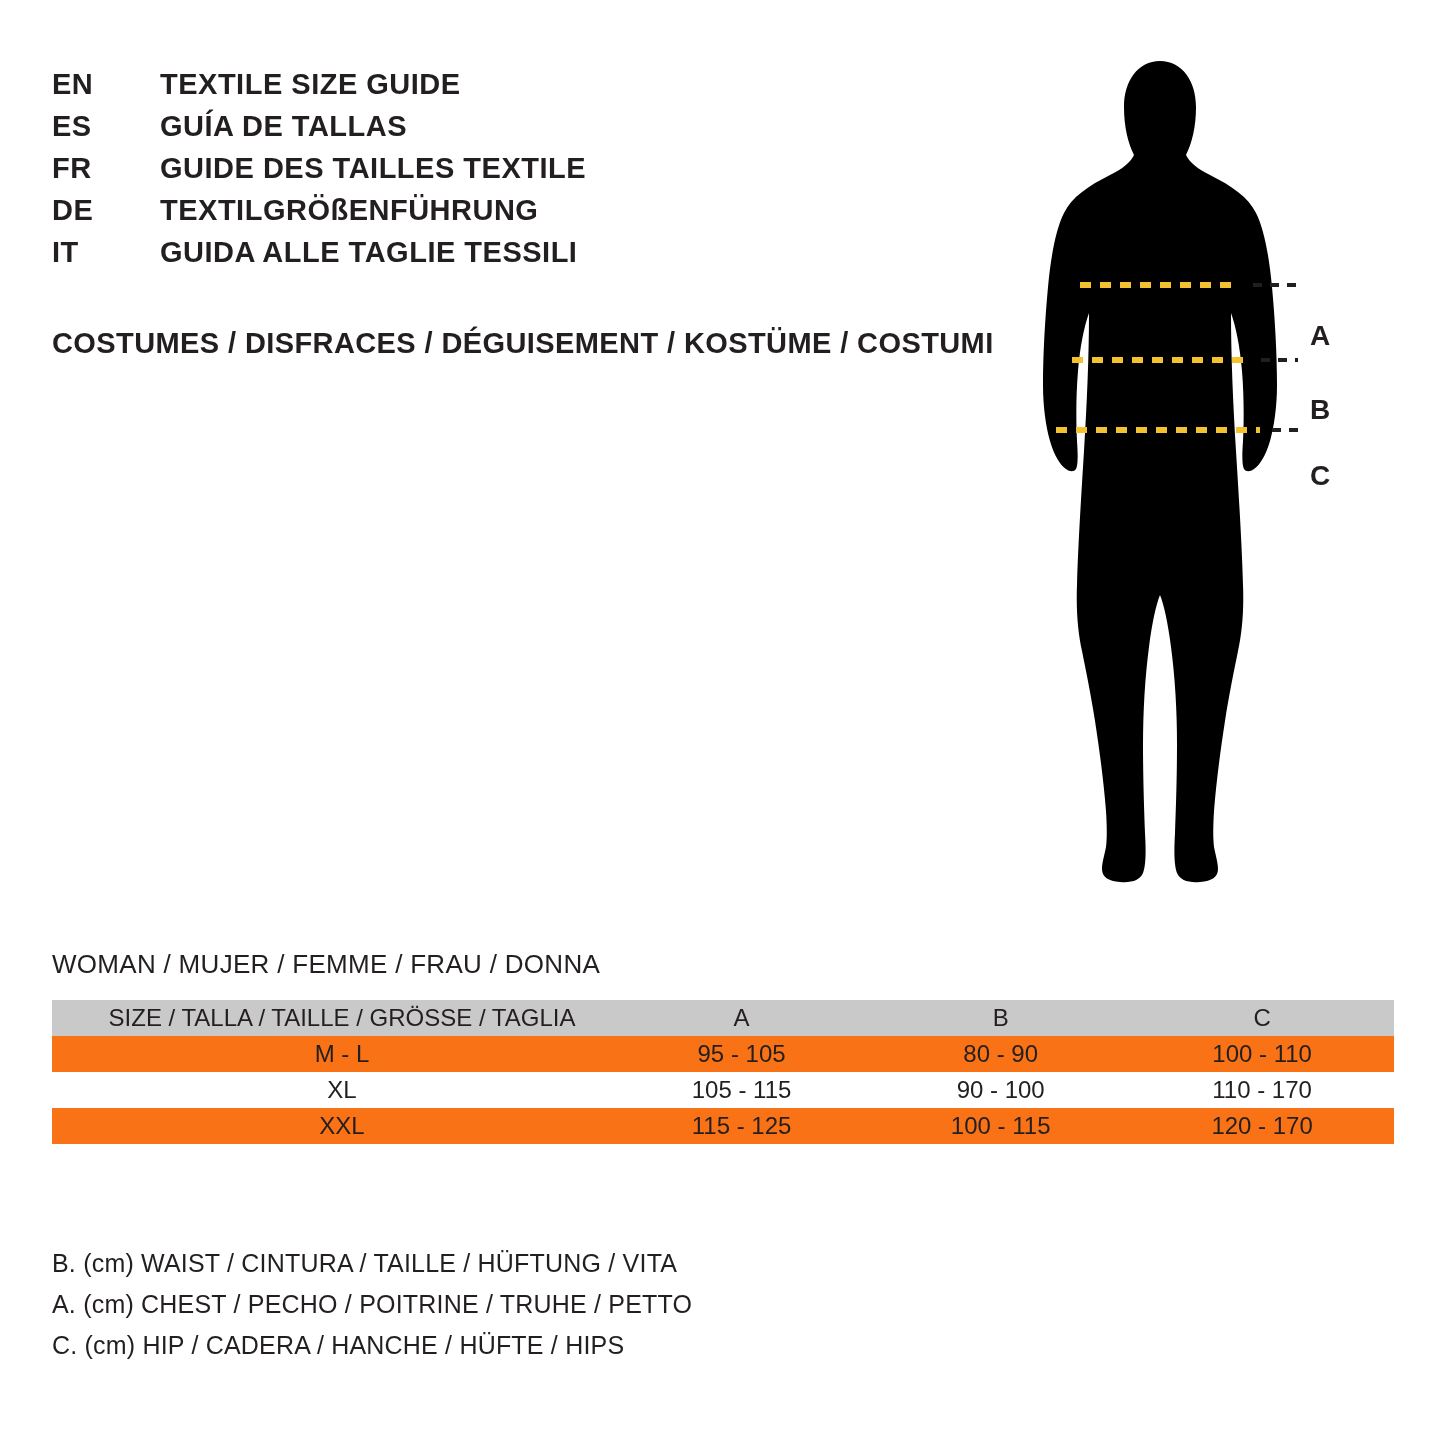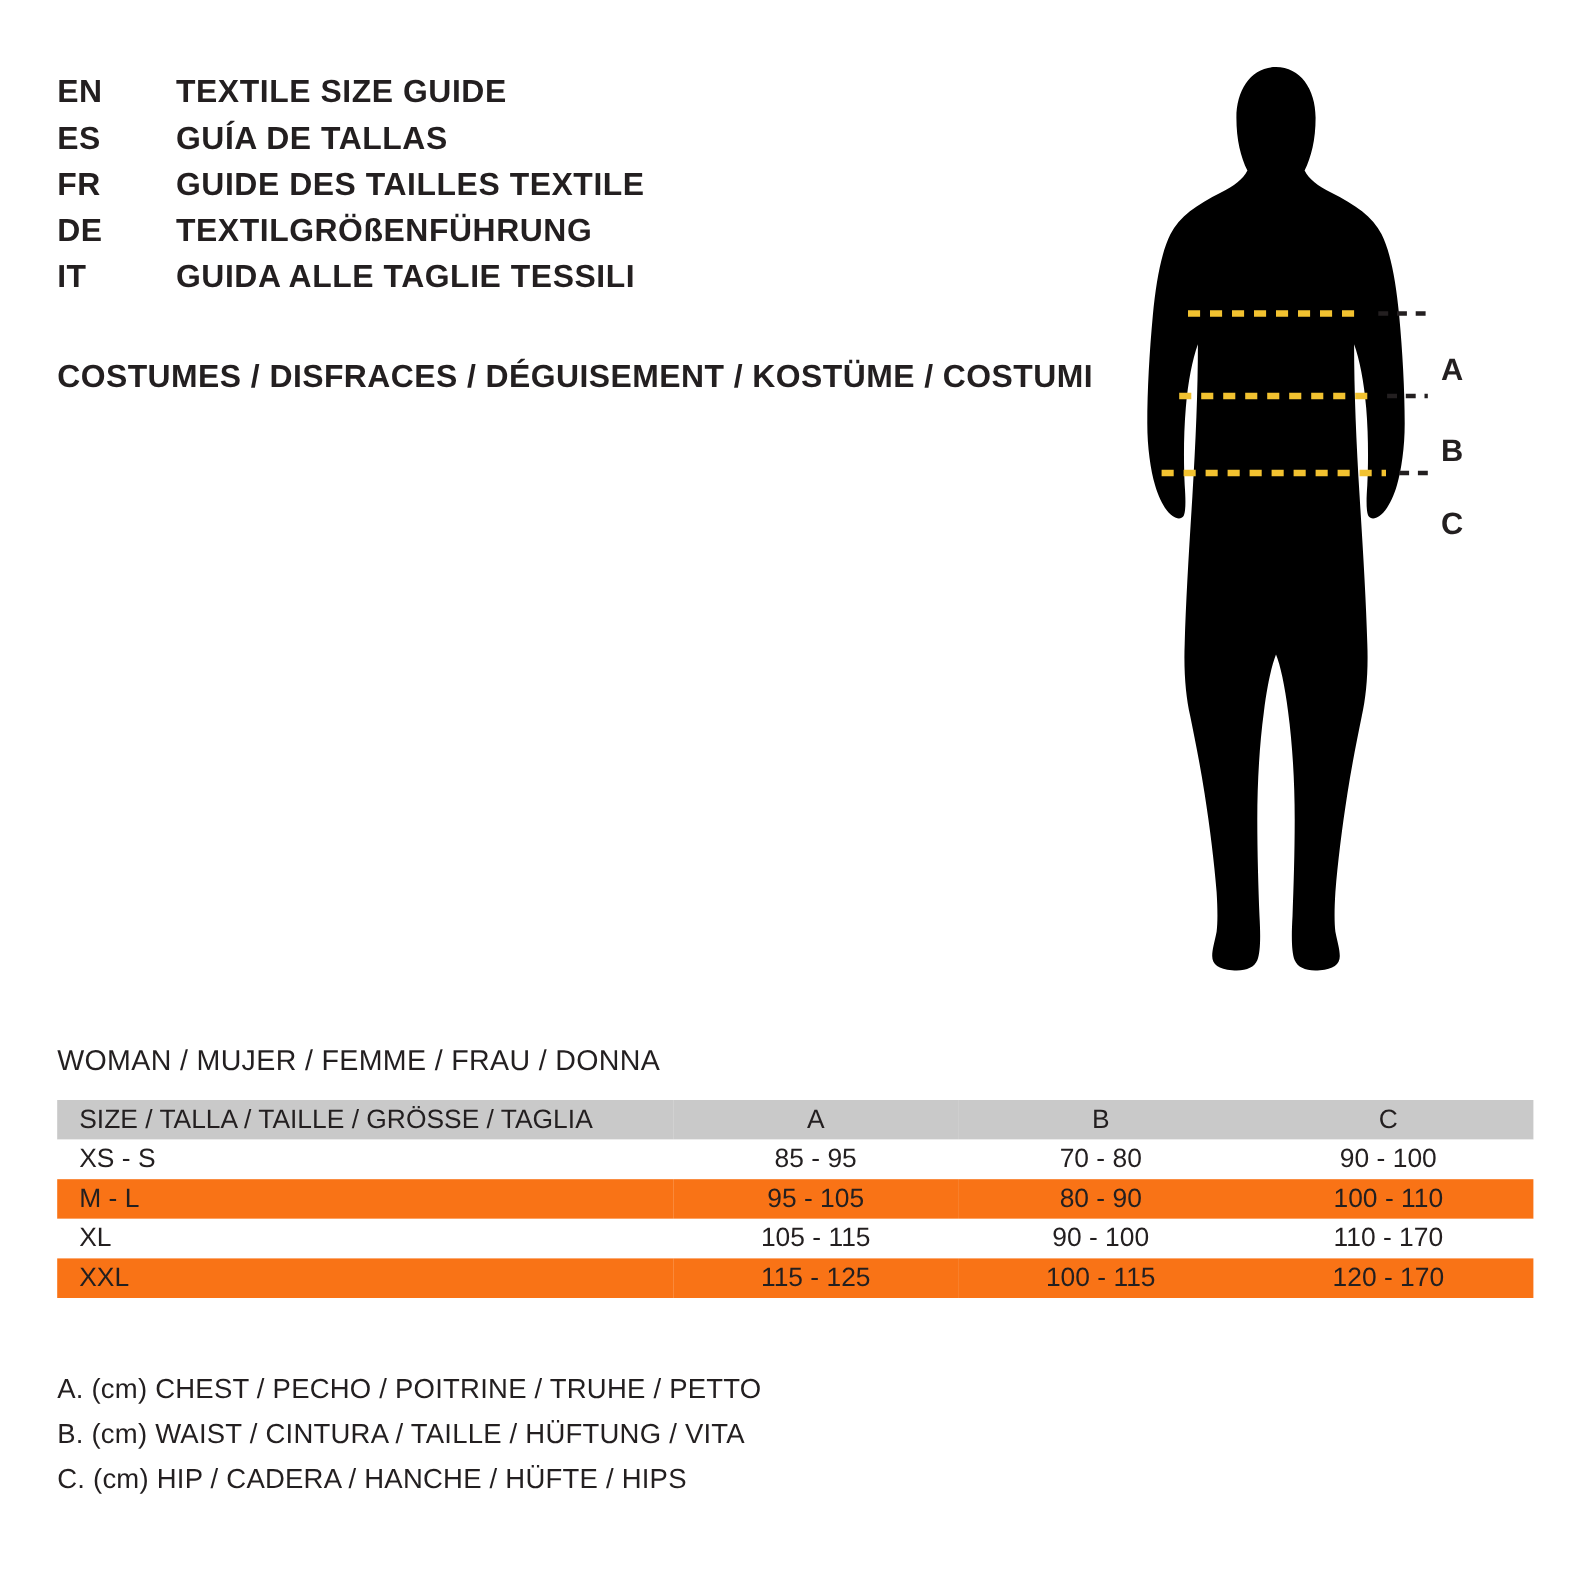--- a/index.html
+++ b/index.html
@@ -89,21 +89,21 @@
     color: #231f20;
   }
   #size-table th, #size-table td {
     padding: 0;
     height: 36px;
     font-weight: normal;
     text-align: center;
     vertical-align: middle;
   }
   #size-table th.head-size, #size-table td.cell-size {
-    text-align: left;
+    text-align: center;
     padding-left: 20px;
     width: 560px;
   }
   #size-table thead tr { background: #c9c9c9; }
   #size-table tbody tr.odd { background: #ffffff; }
   #size-table tbody tr.even { background: #f97316; }
 
   
   #footnotes {
     position: absolute;
@@ -218,26 +218,20 @@
 <table id="size-table">
   <thead>
     <tr>
       <th class="head-size">SIZE / TALLA / TAILLE / GRÖSSE / TAGLIA</th>
       <th>A</th>
       <th>B</th>
       <th>C</th>
     </tr>
   </thead>
   <tbody>
-    <tr class="odd">
-      <td class="cell-size">XS - S</td>
-      <td>85 - 95</td>
-      <td>70 - 80</td>
-      <td>90 - 100</td>
-    </tr>
     <tr class="even">
       <td class="cell-size">M - L</td>
       <td>95 - 105</td>
       <td>80 - 90</td>
       <td>100 - 110</td>
     </tr>
     <tr class="odd">
       <td class="cell-size">XL</td>
       <td>105 - 115</td>
       <td>90 - 100</td>
@@ -246,16 +240,16 @@
     <tr class="even">
       <td class="cell-size">XXL</td>
       <td>115 - 125</td>
       <td>100 - 115</td>
       <td>120 - 170</td>
     </tr>
   </tbody>
 </table>
 
 <div id="footnotes">
+  <div class="footnote-row">B. (cm) WAIST / CINTURA / TAILLE / HÜFTUNG / VITA</div>
   <div class="footnote-row">A. (cm) CHEST / PECHO / POITRINE / TRUHE / PETTO</div>
-  <div class="footnote-row">B. (cm) WAIST / CINTURA / TAILLE / HÜFTUNG / VITA</div>
   <div class="footnote-row">C. (cm) HIP / CADERA / HANCHE / HÜFTE / HIPS</div>
 </div>
 
 </body></html>

